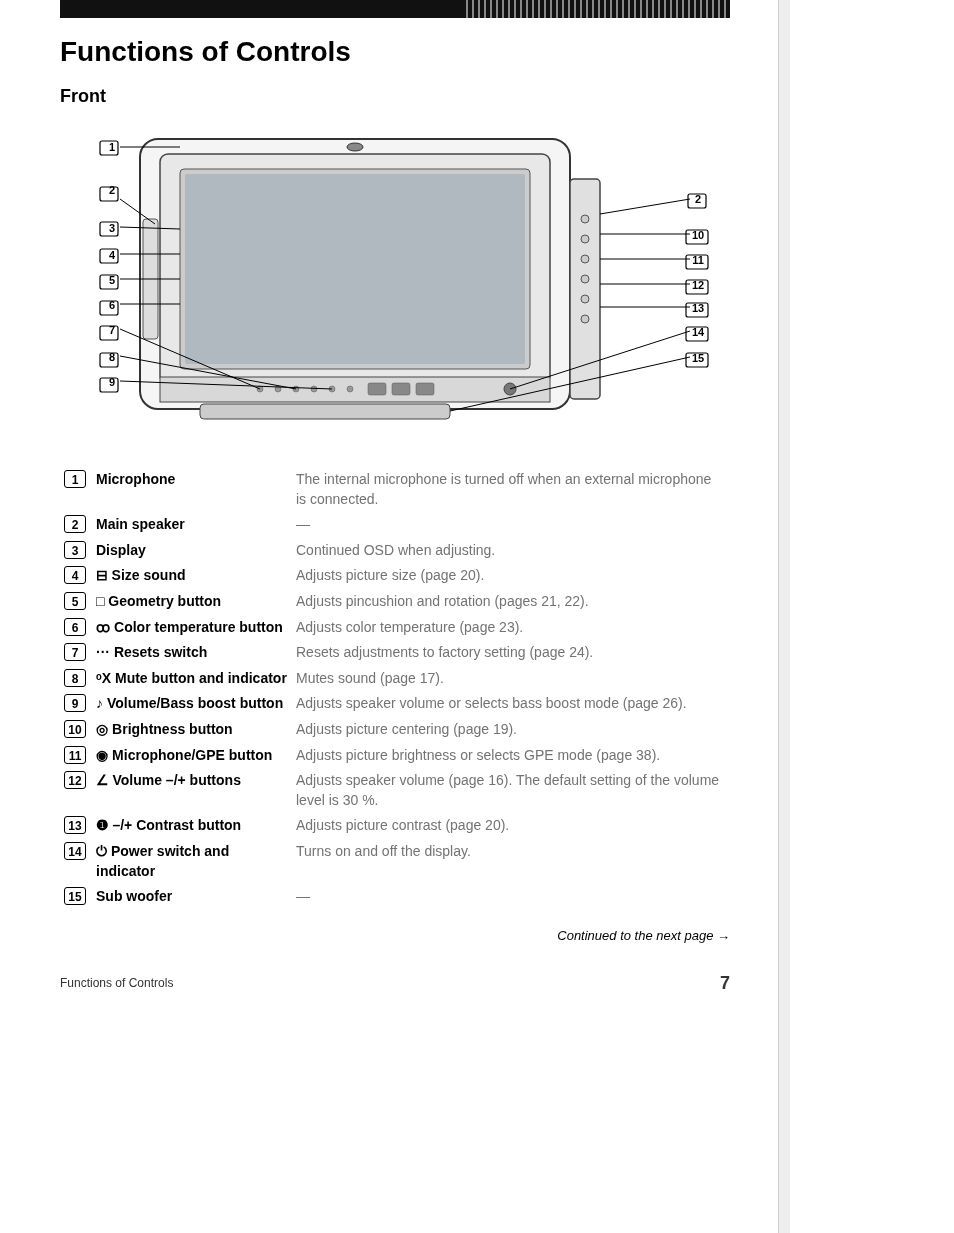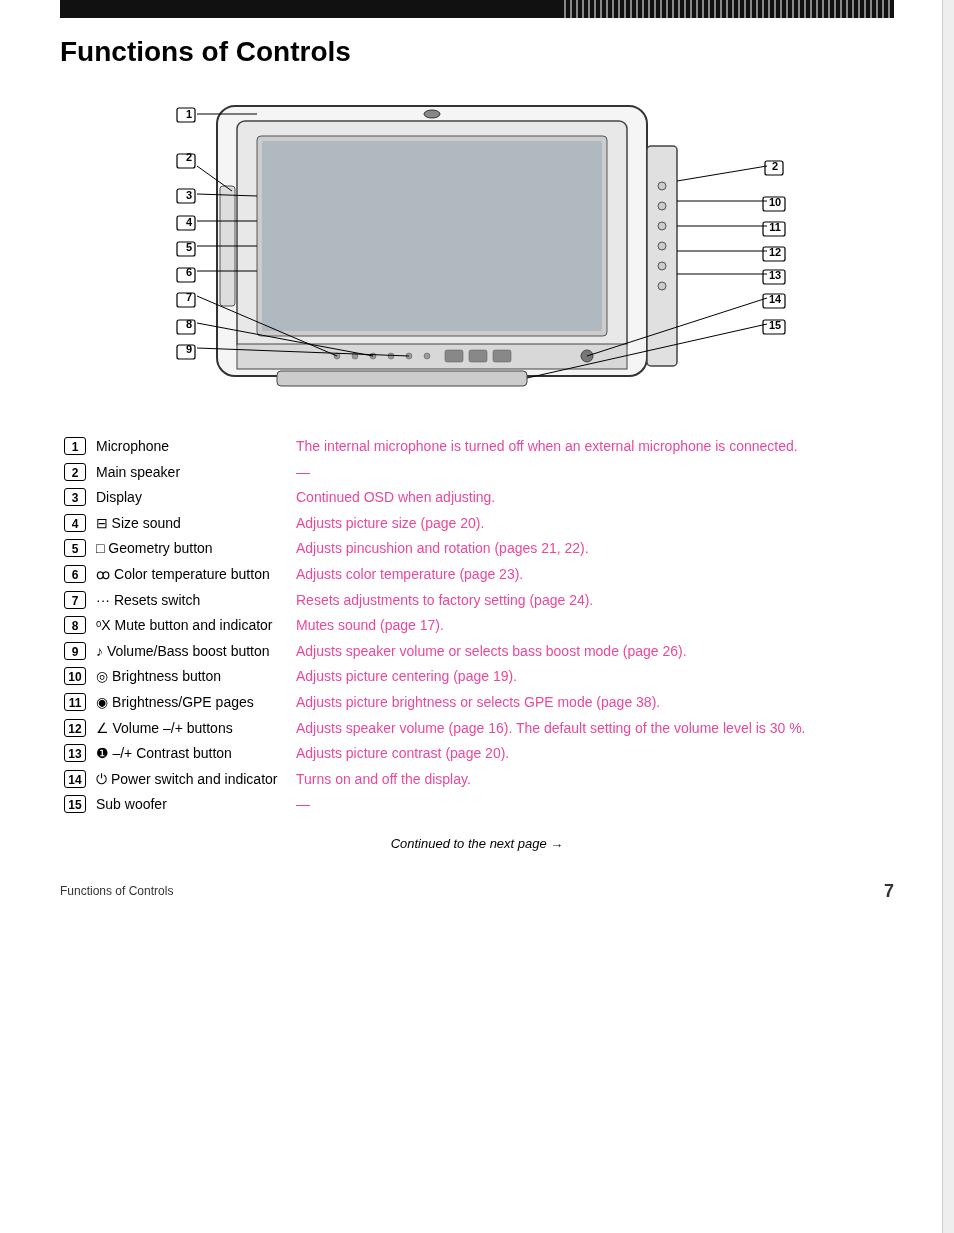--- a/index.html
+++ b/index.html
@@ -6,21 +6,21 @@
     body {
       background: #fff;
       font-family: 'Times New Roman', Times, serif;
       width: 954px;
       min-height: 1233px;
       padding: 0;
       color: #000;
     }
 
     .page-container {
-      width: 954px;
+      width: 790px;
       min-height: 1233px;
       position: relative;
       padding: 0 60px 40px 60px;
     }
 
     
     .top-bar {
       width: 100%;
       height: 18px;
       background: #111;
@@ -103,35 +103,35 @@
       height: 18px;
       line-height: 18px;
       text-align: center;
       font-size: 12px;
       font-weight: bold;
       font-family: Arial, sans-serif;
     }
 
     .name-cell {
       width: 200px;
-      font-weight: normal;
+      font-weight: bold;
       font-size: 14px;
       font-family: Arial, sans-serif;
       padding-right: 10px;
       margin-left: 41px;
     }
 
     .desc-cell {
       font-size: 14px;
       font-family: Arial, sans-serif;
-      color: #ec4899;
+      color: #737373;
     }
 
     .continued-line {
-      text-align: center;
+      text-align: right;
       font-style: italic;
       font-size: 13px;
       margin-top: 18px;
       font-family: Arial, sans-serif;
     }
 
     .footer-line {
       display: flex;
       justify-content: space-between;
       align-items: center;
@@ -157,20 +157,21 @@
     }
   </style>
 </head>
 <body>
 
 <div class="page-container">
   <div class="top-bar"></div>
 
   <h1 class="page-title">Functions of Controls</h1>
 
+  <h2 class="section-title">Front</h2>
 
   <div class="monitor-diagram">
     <svg class="monitor-svg" viewBox="0 0 680 320" xmlns="http://www.w3.org/2000/svg">
 
       <rect x="80" y="20" width="430" height="270" rx="18" ry="18" fill="#f5f5f5" stroke="#333" stroke-width="2"></rect>
 
       <rect x="100" y="35" width="390" height="230" rx="8" ry="8" fill="#e8e8e8" stroke="#444" stroke-width="1.5"></rect>
 
       <rect x="120" y="50" width="350" height="200" rx="4" ry="4" fill="#ccc" stroke="#555" stroke-width="1"></rect>
 
@@ -324,21 +325,21 @@
             <td class="name-cell">♪ Volume/Bass boost button</td>
             <td class="desc-cell">Adjusts speaker volume or selects bass boost mode (page 26).</td>
           </tr>
           <tr>
             <td class="num-cell"><span class="num-box">10</span></td>
             <td class="name-cell">◎ Brightness button</td>
             <td class="desc-cell">Adjusts picture centering (page 19).</td>
           </tr>
           <tr>
             <td class="num-cell"><span class="num-box">11</span></td>
-            <td class="name-cell">◉ Brightness/GPE pages</td>
+            <td class="name-cell">◉ Microphone/GPE button</td>
             <td class="desc-cell">Adjusts picture brightness or selects GPE mode (page 38).</td>
           </tr>
           <tr>
             <td class="num-cell"><span class="num-box">12</span></td>
             <td class="name-cell">∠ Volume –/+ buttons</td>
             <td class="desc-cell">Adjusts speaker volume (page 16). The default setting of the volume level is 30 %.</td>
           </tr>
           <tr>
             <td class="num-cell"><span class="num-box">13</span></td>
             <td class="name-cell">❶ –/+ Contrast button</td>

